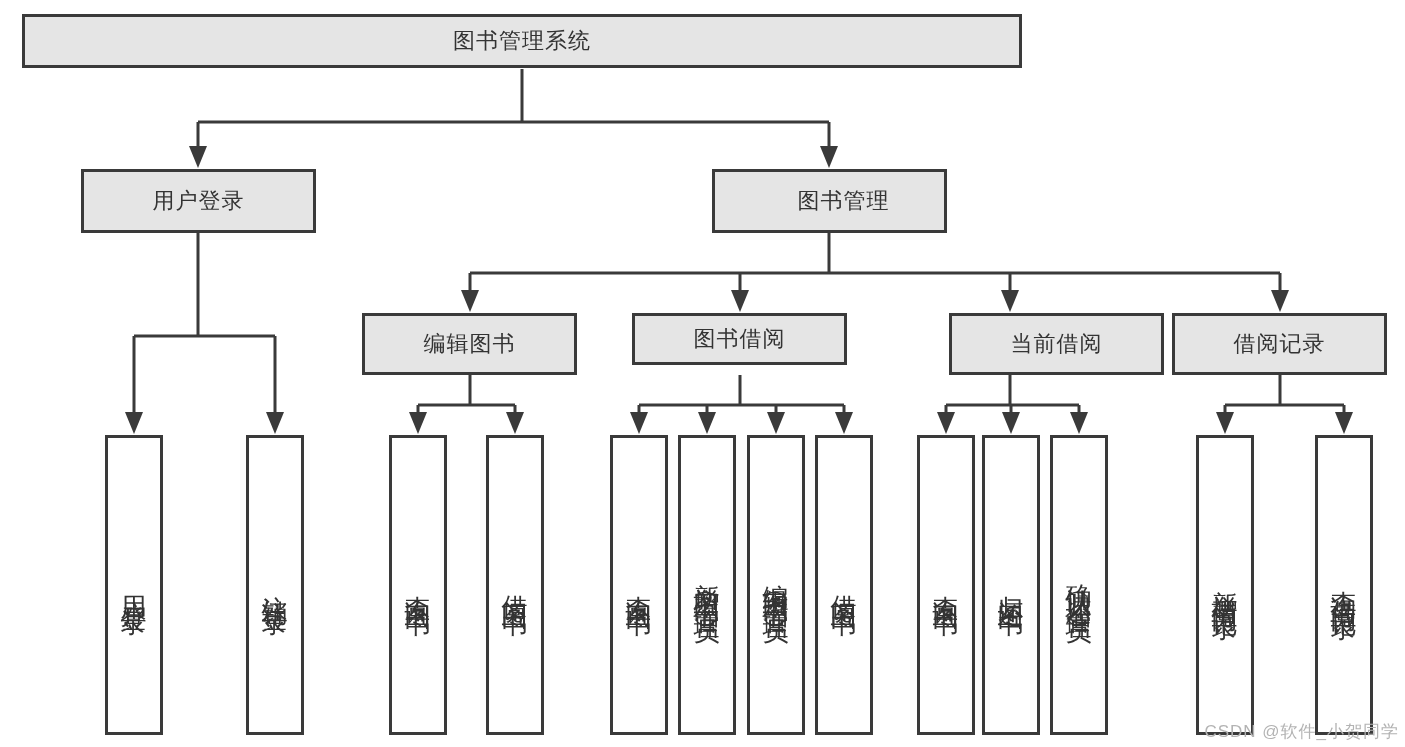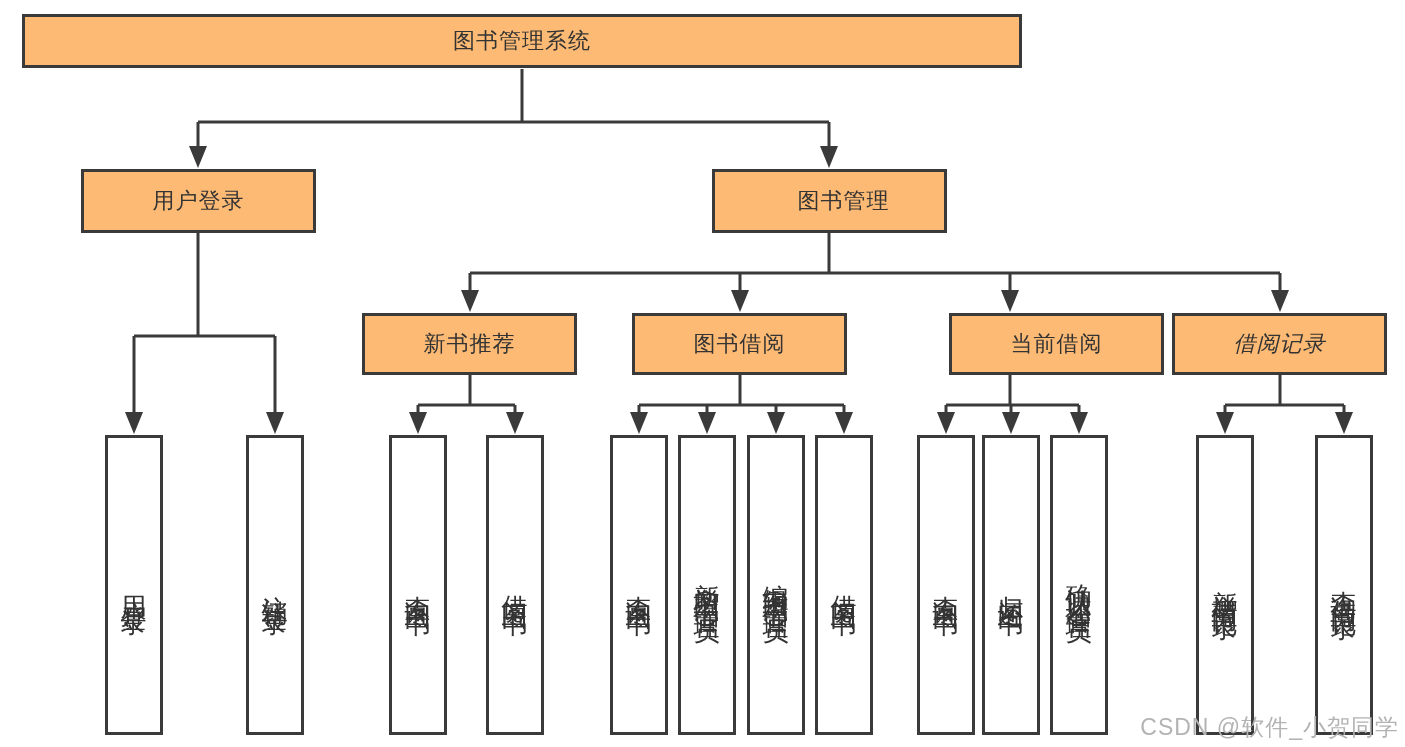--- a/index.html
+++ b/index.html
@@ -29,38 +29,38 @@
     stroke: var(--line_color);
     stroke-width: 3;
     fill: none;
   }
   .connectors polygon {
     fill: var(--line_color);
   }
 
   .node {
     position: absolute;
-    background: #fdba74;
+    background: #e5e5e5;
     border: 3px solid var(--line_color);
     display: flex;
     align-items: center;
     justify-content: center;
     font-size: 22px;
     letter-spacing: 1px;
     color: var(--text_color);
   }
 
   
   .n-root { left: 22px;  top: 14px;  width: 1000px; height: 54px; }
   .n-l2a  { left: 81px;  top: 169px; width: 235px;  height: 64px; }
   .n-l2b  { left: 712px; top: 169px; width: 235px;  height: 64px; padding-left: 28px; }
   .n-g0   { left: 362px; top: 313px; width: 215px;  height: 62px; }
-  .n-g1   { left: 632px; top: 313px; width: 215px;  height: 62px; }
+  .n-g1   { left: 632px; top: 313px; width: 215px;  height: 52px; }
   .n-g2   { left: 902px; top: 313px; width: 215px;  height: 62px; margin-left: 47px; }
-  .n-g3   { left: 1172px;top: 313px; width: 215px;  height: 62px; font-style: italic; }
+  .n-g3   { left: 1172px;top: 313px; width: 215px;  height: 62px; }
 
   
   .leaf {
     position: absolute;
     top: 435px;
     width: 58px;
     height: 300px;
     background: #ffffff;
     border: 3px solid var(--line_color);
     writing-mode: vertical-rl;
@@ -82,21 +82,21 @@
   .lf-8  { left: 917px; }
   .lf-9  { left: 982px; }
   .lf-10 { left: 1050px; }
   .lf-11 { left: 1196px; }
   .lf-12 { left: 1315px; }
 
   .watermark {
     position: absolute;
     right: 6px;
     bottom: 4px;
-    font-size: 23px;
+    font-size: 17px;
     letter-spacing: 1px;
     color: var(--watermark_color);
     white-space: nowrap;
   }
 </style>
 </head>
 <body>
 
 <div class="canvas">
 
@@ -134,21 +134,21 @@
     <path d="M1280 375 V405 M1225 405 H1344 M1225 405 V415 M1344 405 V415"></path>
     <polygon points="1216,412 1234,412 1225,434"></polygon>
     <polygon points="1335,412 1353,412 1344,434"></polygon>
   </svg>
 
   <div class="node n-root">图书管理系统</div>
 
   <div class="node n-l2a">用户登录</div>
   <div class="node n-l2b">图书管理</div>
 
-  <div class="node n-g0">新书推荐</div>
+  <div class="node n-g0">编辑图书</div>
   <div class="node n-g1">图书借阅</div>
   <div class="node n-g2">当前借阅</div>
   <div class="node n-g3">借阅记录</div>
 
   <div class="leaf lf-0">用户登录</div>
   <div class="leaf lf-1">注销登录</div>
 
   <div class="leaf lf-2">查询图书</div>
   <div class="leaf lf-3">借阅图书</div>
 

